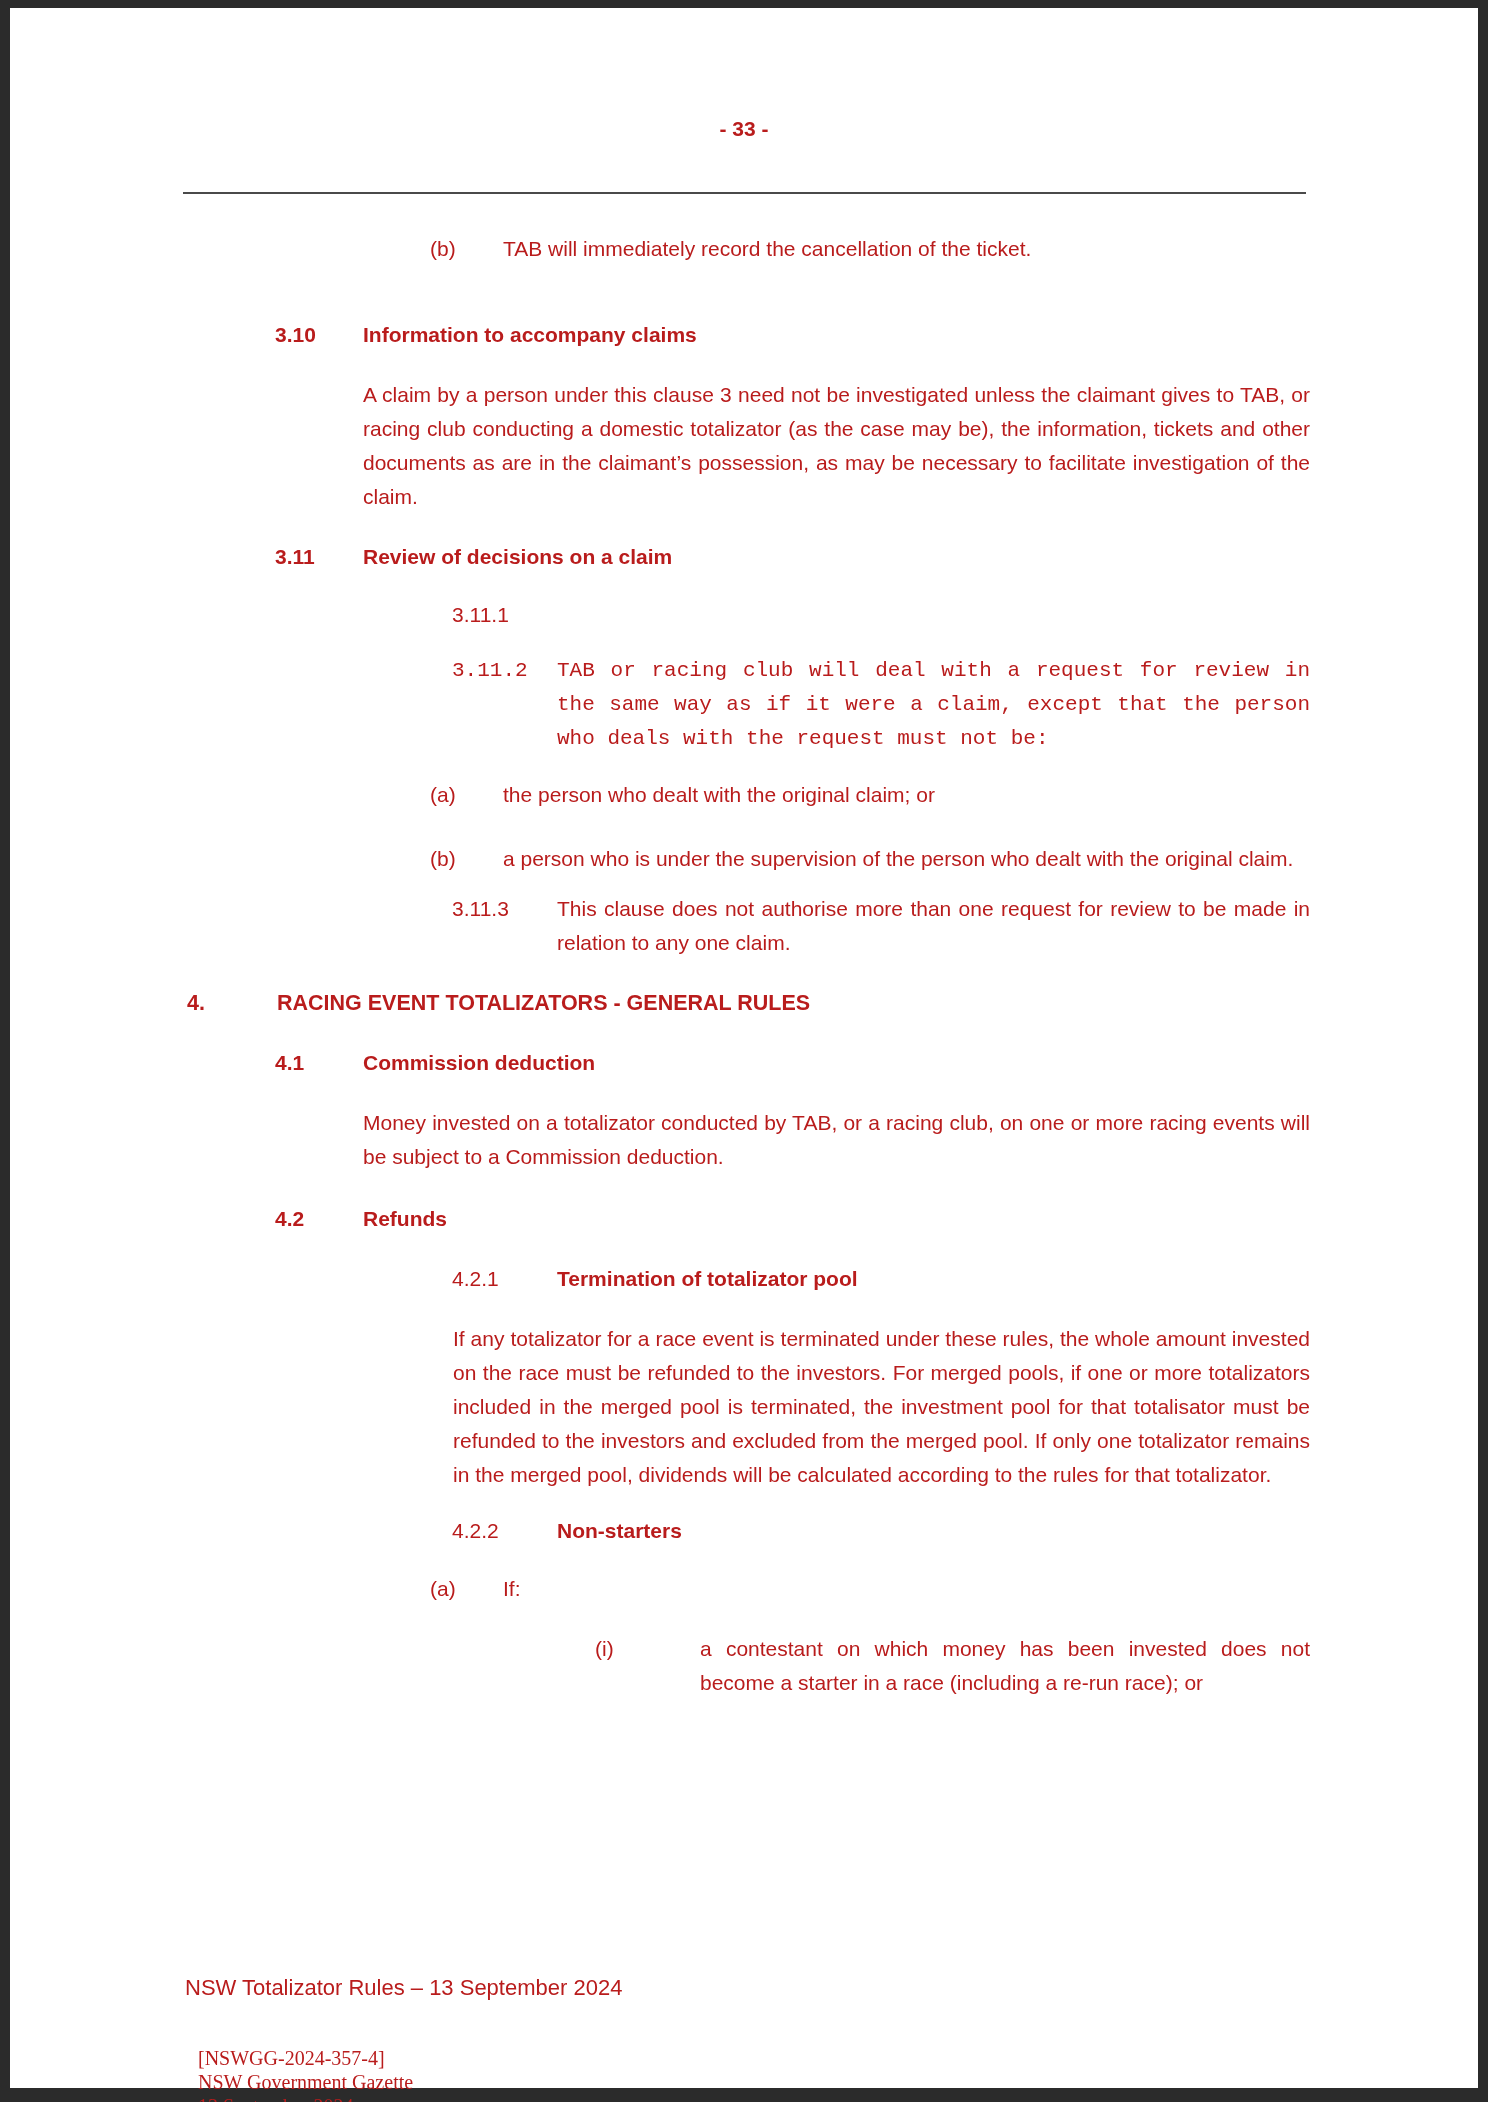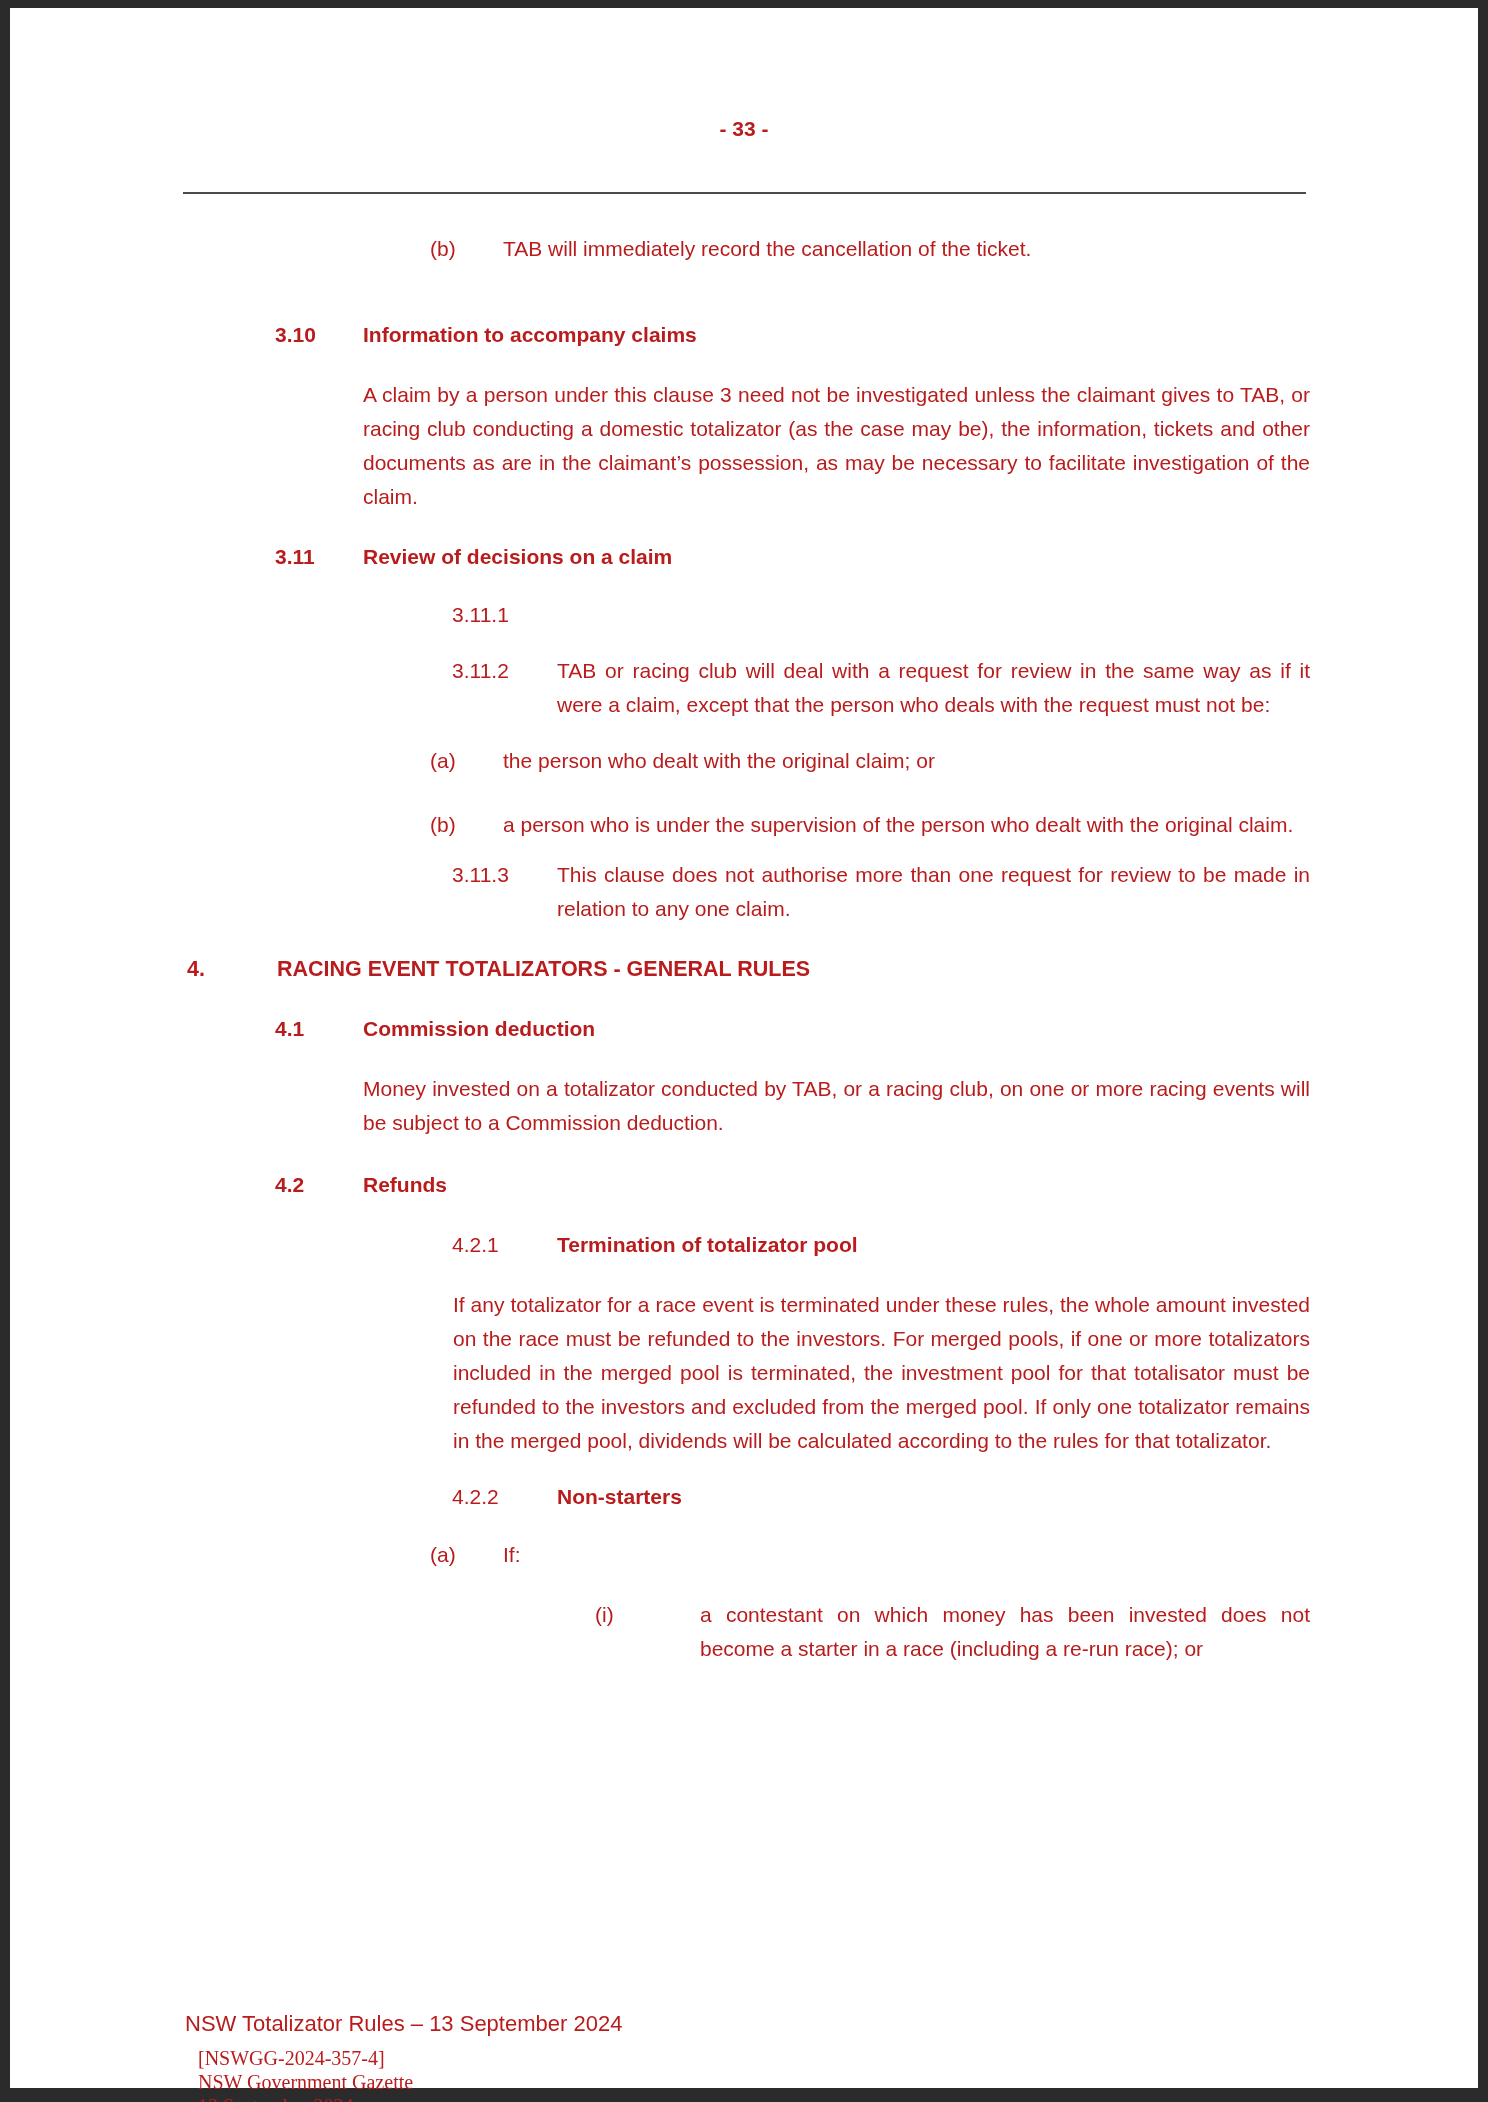--- a/index.html
+++ b/index.html
@@ -40,37 +40,37 @@
   .para1 { margin-left:353px; width:947px; }
   .para3 { margin-left:443px; width:857px; }
   .itemi { margin-left:585px; width:715px; }
   .itemi .lbl { width:105px; }
 
   .mt-introitem { margin-top:38px; }
   .mt-h310 { margin-top:52px;align-items:flex-end; }
   .mt-p310 { margin-top:26px; }
   .mt-h311 { margin-top:26px; }
   .mt-sub1 { margin-top:24px; }
-  .mt-sub2 { margin-top:22px; }
+  .mt-sub2 { margin-top:22px;font-family:Liberation Mono, monospace; }
   .mt-ita  { margin-top:22px; }
   .mt-itb  { margin-top:30px; }
   .mt-sub3 { margin-top:16px; }
   .mt-h4   { margin-top:26px; }
   .mt-h41  { margin-top:26px; }
   .mt-p41  { margin-top:26px; }
   .mt-h42  { margin-top:28px; }
   .mt-h421 { margin-top:26px; }
   .mt-p421 { margin-top:26px; }
   .mt-h422 { margin-top:22px; }
   .mt-itaif{ margin-top:24px; }
   .mt-iti  { margin-top:26px; }
 
   .footer-rules {
     position:absolute; left:175px; top:1966px;
-    font-size:22px; line-height:28px;margin-top:36px;
+    font-size:22px; line-height:28px;
   }
   .footer-gazette {
     position:absolute; left:188px; top:2038px; width:1125px;
     display:flex; justify-content:space-between; align-items:baseline;
     font-family:"Liberation Serif", serif; font-size:20px; line-height:24px;flex-direction:column;
   }
 </style>
 </head>
 <body>
 

